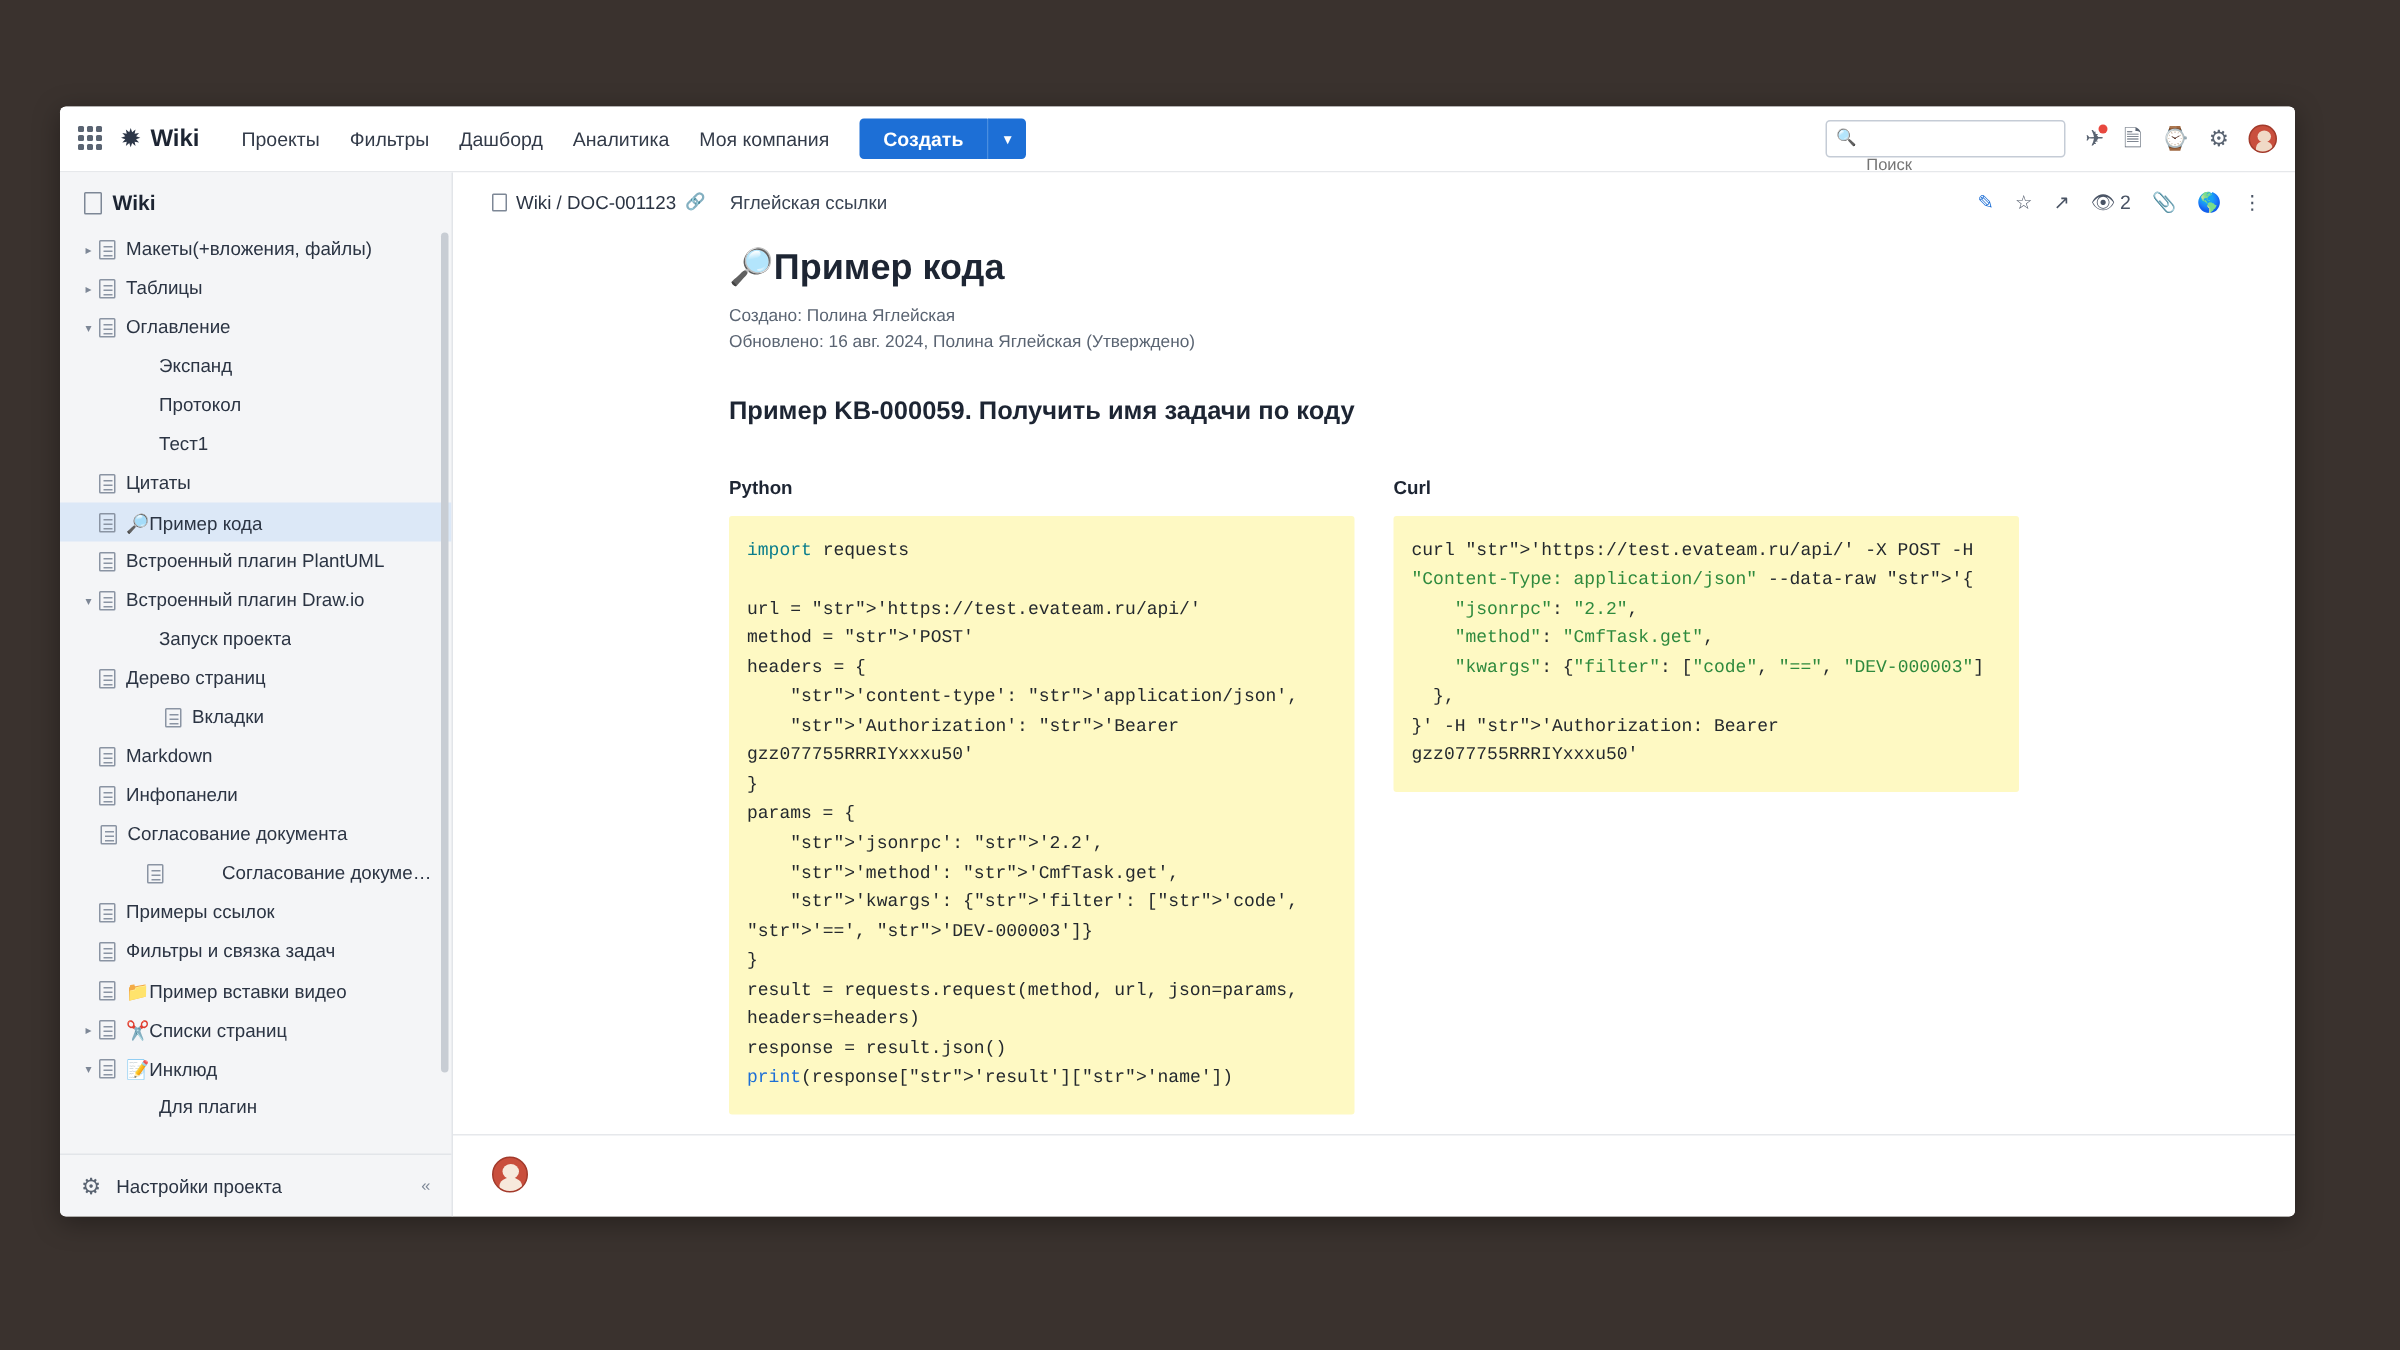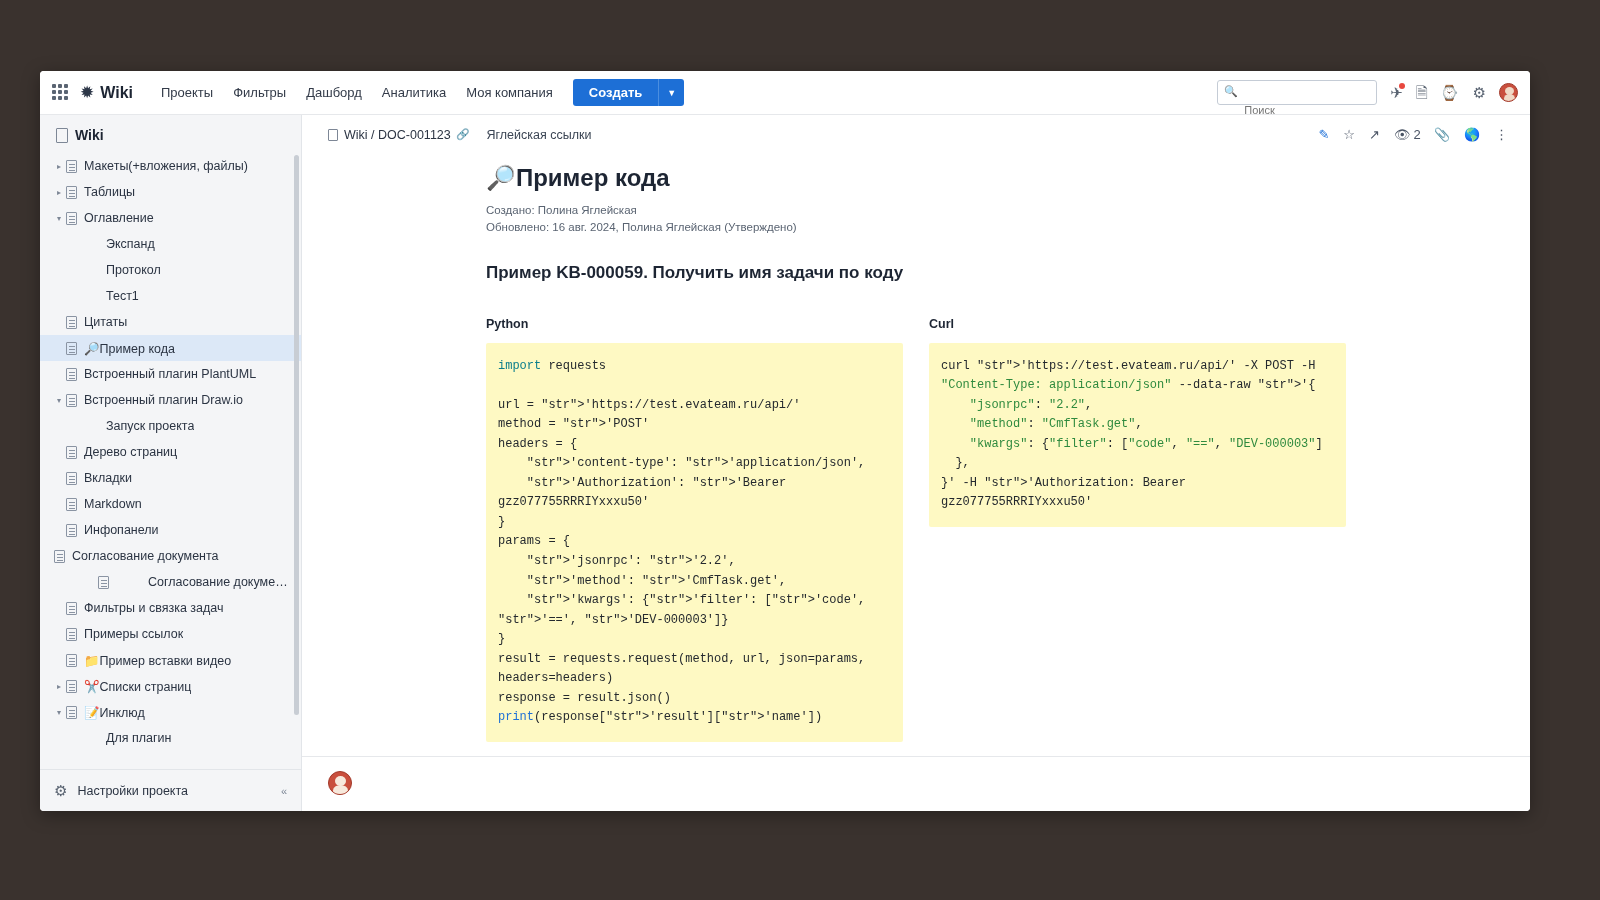--- a/index.html
+++ b/index.html
@@ -386,54 +386,54 @@
           <div class="tree-item" style="padding-left: 34px;">
             <span class="chev"></span>
             <span style="width: 18px;"></span>
             <span class="tree-label">Запуск проекта</span>
           </div>
           <div class="tree-item" style="padding-left: 12px;">
             <span class="chev"></span>
             <span class="tree-doc"></span>
             <span class="tree-label">Дерево страниц</span>
           </div>
-          <div class="tree-item" style="padding-left: 12px;">
+          <div class="tree-item" style="padding-left: 12px; margin-left: 44px;">
             <span class="chev"></span>
             <span class="tree-doc"></span>
             <span class="tree-label">Вкладки</span>
           </div>
           <div class="tree-item" style="padding-left: 12px;">
             <span class="chev"></span>
             <span class="tree-doc"></span>
             <span class="tree-label">Markdown</span>
           </div>
           <div class="tree-item" style="padding-left: 12px;">
             <span class="chev"></span>
             <span class="tree-doc"></span>
             <span class="tree-label">Инфопанели</span>
           </div>
-          <div class="tree-item" style="padding-left: 0;">
+          <div class="tree-item" style="padding-left: 13px;">
             <span class="chev"></span>
             <span class="tree-doc"></span>
             <span class="tree-label">Согласование документа</span>
           </div>
           <div class="tree-item" style="padding-left: 12px; gap: 32px;">
             <span class="chev"></span>
             <span class="tree-doc"></span>
             <span class="tree-label">Согласование документов</span>
           </div>
           <div class="tree-item" style="padding-left: 12px;">
             <span class="chev"></span>
             <span class="tree-doc"></span>
+            <span class="tree-label">Примеры ссылок</span>
+          </div>
+          <div class="tree-item" style="padding-left: 12px;">
+            <span class="chev"></span>
+            <span class="tree-doc"></span>
             <span class="tree-label">Фильтры и связка задач</span>
-          </div>
-          <div class="tree-item" style="padding-left: 12px;">
-            <span class="chev"></span>
-            <span class="tree-doc"></span>
-            <span class="tree-label">Примеры ссылок</span>
           </div>
           <div class="tree-item" style="padding-left: 12px;">
             <span class="chev"></span>
             <span class="tree-doc"></span>
             <span class="tree-label">📁Пример вставки видео</span>
           </div>
           <div class="tree-item" style="padding-left: 12px;">
             <span class="chev">▸</span>
             <span class="tree-doc"></span>
             <span class="tree-label">✂️Списки страниц</span>

